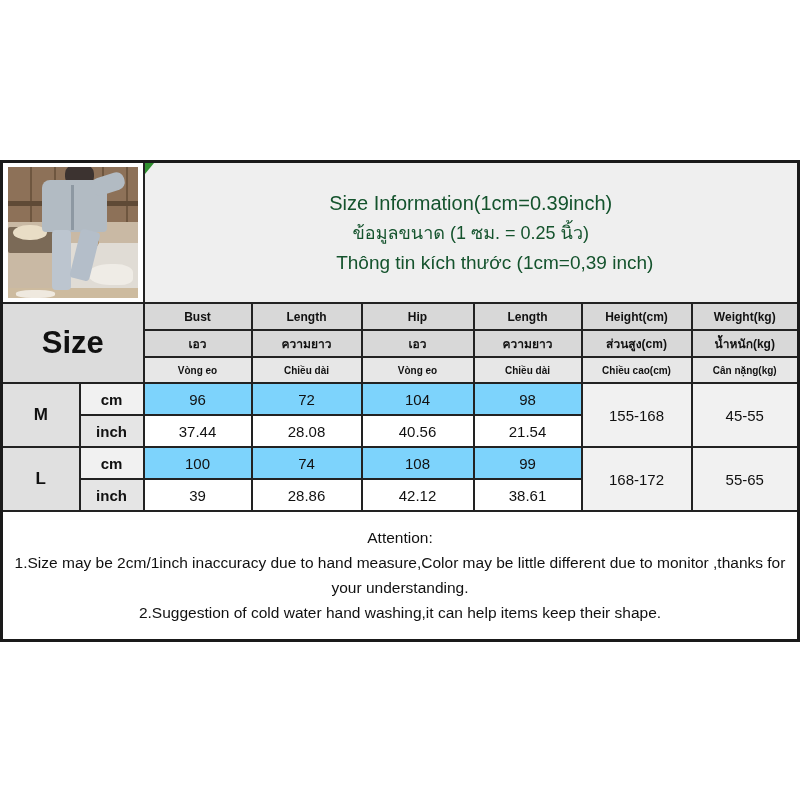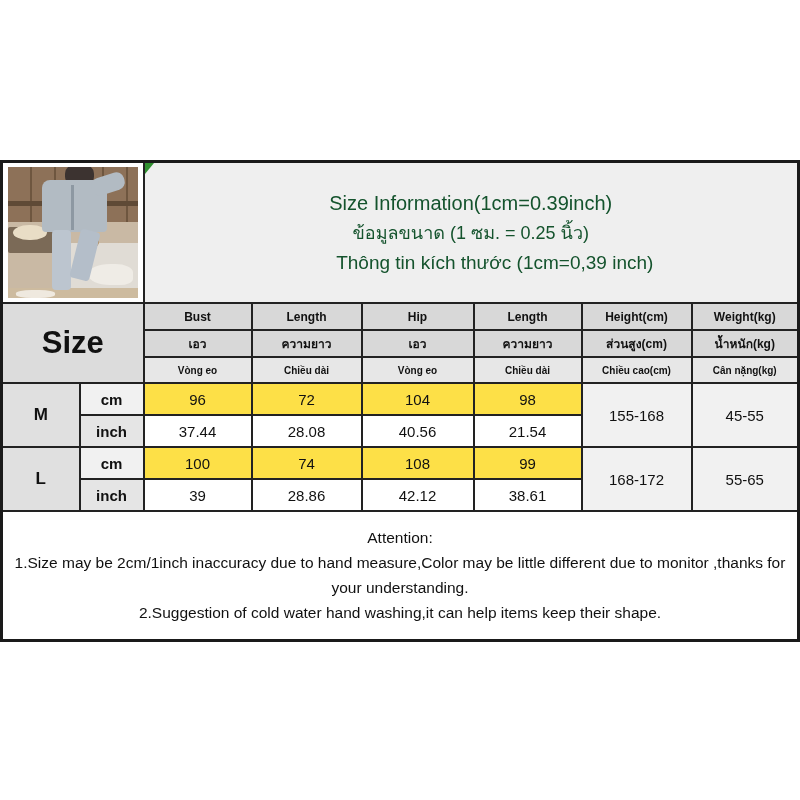--- a/index.html
+++ b/index.html
@@ -34,21 +34,21 @@
   td.size-cell{background:#dcdcdc;font-size:31px;font-weight:bold;}
   td.h-en,td.h-th{background:#d8d8d8;font-weight:bold;font-size:12px;}
   td.h-vi{background:#e7e7e7;font-weight:bold;font-size:10px;}
   
   tr.r-data{height:32px;}
   td.ml-cell{background:#e0e0e0;font-weight:bold;font-size:17px;}
   td.unit-cell{font-weight:bold;font-size:15px;}
   td.unit-cm{background:#f1f1f1;}
   td.unit-inch{background:#e5e5e5;}
   td.val{font-size:15px;}
-  td.val-cm{background:#fde047;}
+  td.val-cm{background:#7dd3fc;}
   td.val-inch{background:#ffffff;}
   td.range-cell{background:#f1f1f1;font-size:15px;}
   
   tr.r-att{height:129px;}
   td.att-cell{
     background:#ffffff;text-align:left;vertical-align:top;
     font-size:15.5px;line-height:25px;padding:1px 4px 0 4px;
   }
   
   .photo{position:relative;width:130px;height:131px;margin:4px auto;background:#c9b9a4;overflow:hidden;}

